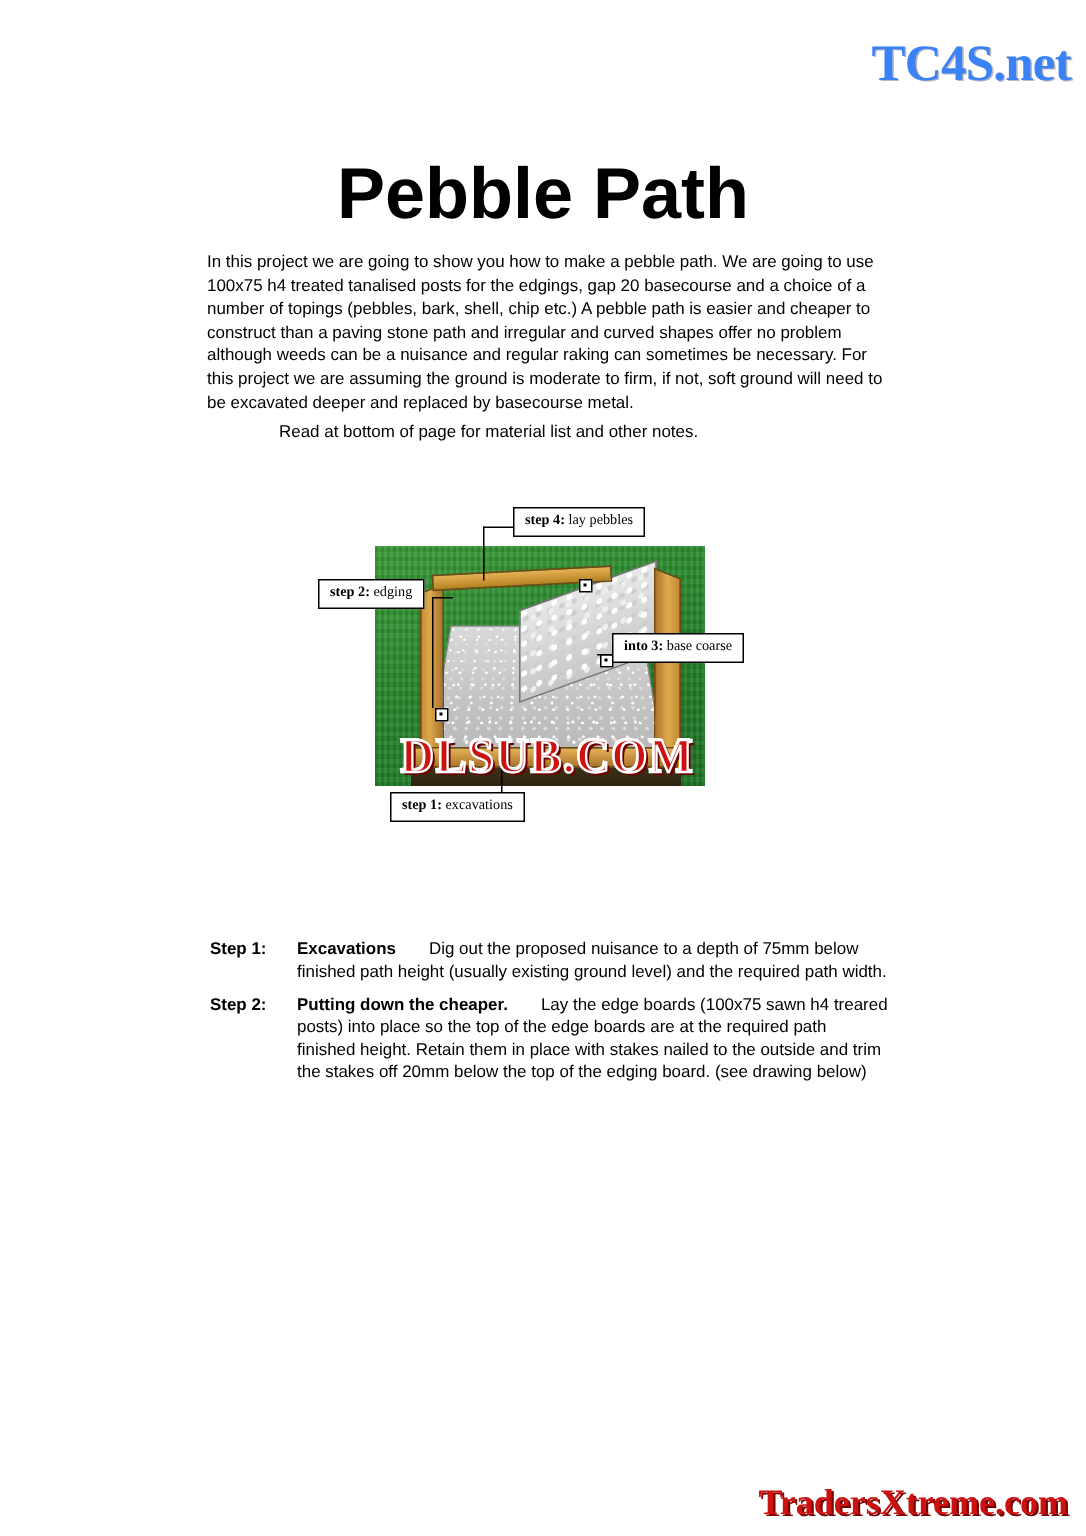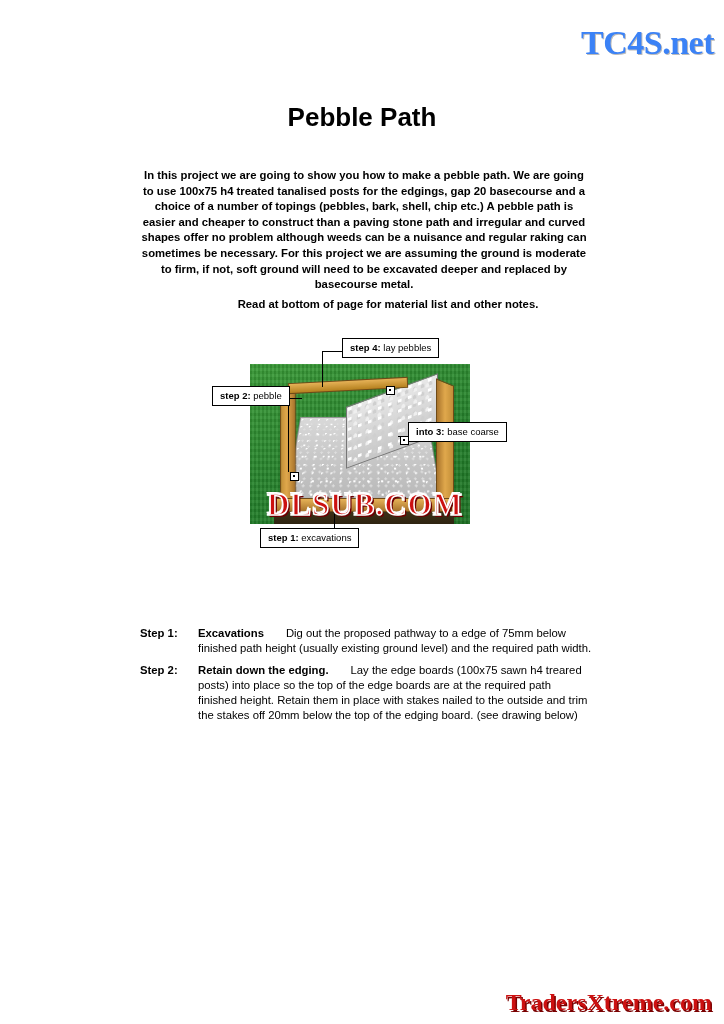--- a/index.html
+++ b/index.html
@@ -29,37 +29,36 @@
     margin-top: 16px;
   }
 
   
   .page-title {
     position: absolute;
     top: 102px;
     left: 0;
     width: 724px;
     text-align: center;
-    font-size: 26px;
+    font-size: 48px;
     font-weight: bold;
     color: #000;
     font-family: "Liberation Sans", sans-serif;
   }
 
   
   .intro {
     position: absolute;
     top: 168px;
     left: 138px;
     width: 452px;
     font-size: 11.3px;
     line-height: 15.6px;
     color: #000;
-    text-align: center;
-    font-weight: bold;
+    text-align: left;
   }
   .intro p {
     margin: 0;
   }
   .intro p + p {
     margin-top: 4px;
     padding-left: 48px;
   }
 
   
@@ -187,20 +186,21 @@
   
   .callout {
     position: absolute;
     background: #ffffff;
     border: 1px solid #000;
     font-size: 9.5px;
     color: #000;
     padding: 4px 7px;
     white-space: nowrap;
     line-height: 1;
+    font-family: Liberation Serif, serif;
   }
   .callout b { font-weight: bold; }
   .callout .lbl { font-weight: normal; }
 
   .callout-step4 { left: 204px; top: 0px; }
   .callout-step2 { left: 74px; top: 48px; }
   .callout-step3 { left: 270px; top: 84px; }
   .callout-step1 { left: 122px; top: 190px; text-align: right; }
 
   
@@ -313,45 +313,45 @@
   <div class="leader" style="left:150px; top:60px; width:1px; height:74px;"></div>
   <div class="leader" style="left:260px; top:98px; width:12px; height:1px;"></div>
   <div class="leader" style="left:196px; top:172px; width:1px; height:20px;"></div>
 
   <div class="callout callout-step4">
     <b>step 4:</b>
     <span class="lbl">lay pebbles</span>
   </div>
   <div class="callout callout-step2">
     <b>step 2:</b>
-    <span class="lbl">pebble</span>
+    <span class="lbl">edging</span>
   </div>
   <div class="callout callout-step3">
     <b>into 3:</b>
     <span class="lbl">base coarse</span>
   </div>
   <div class="callout callout-step1">
     <b>step 1:</b>
     <span class="lbl">excavations</span>
   </div>
 
   <div class="dlsub">DLSUB.COM</div>
 </div>
 
 <div class="steps">
 
   <div class="step-row">
     <div class="step-num">Step 1:</div>
     <div class="step-body">
-      <span class="step-head">Excavations</span><span class="gap-sm"></span><span>Dig out the proposed pathway to a edge of 75mm below finished path height (usually existing ground level) and the required path width.</span>
+      <span class="step-head">Excavations</span><span class="gap-sm"></span><span>Dig out the proposed nuisance to a depth of 75mm below finished path height (usually existing ground level) and the required path width.</span>
     </div>
   </div>
 
   <div class="step-row">
     <div class="step-num">Step 2:</div>
     <div class="step-body">
-      <span class="step-head">Retain down the edging.</span><span class="gap-sm"></span><span>Lay the edge boards (100x75 sawn h4 treared posts) into place so the top of the edge boards are at the required path finished height. Retain them in place with stakes nailed to the outside and trim the stakes off 20mm below the top of the edging board. (see drawing below)</span>
+      <span class="step-head">Putting down the cheaper.</span><span class="gap-sm"></span><span>Lay the edge boards (100x75 sawn h4 treared posts) into place so the top of the edge boards are at the required path finished height. Retain them in place with stakes nailed to the outside and trim the stakes off 20mm below the top of the edging board. (see drawing below)</span>
     </div>
   </div>
 
 </div>
 
 <div class="footer-mark">TradersXtreme.com</div>
 
 </body></html>

